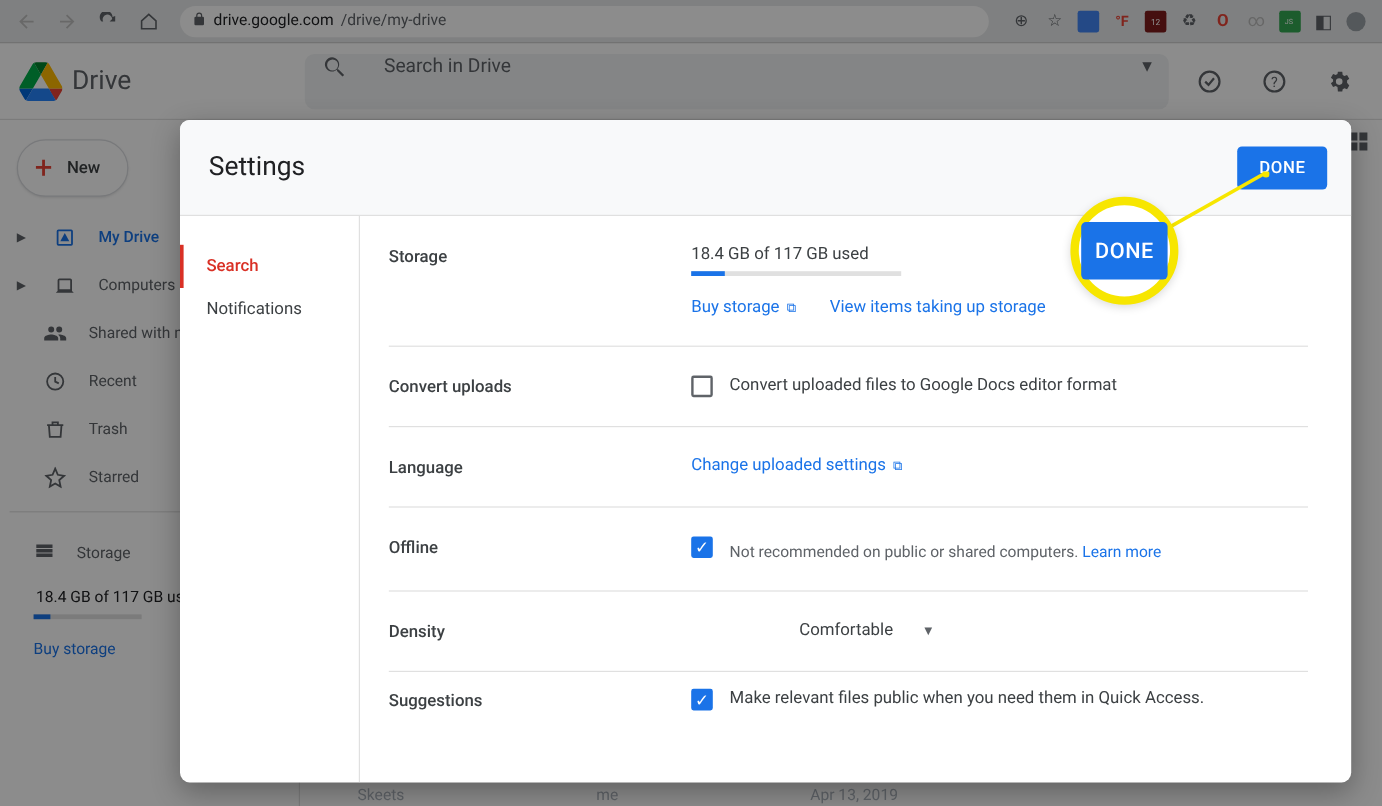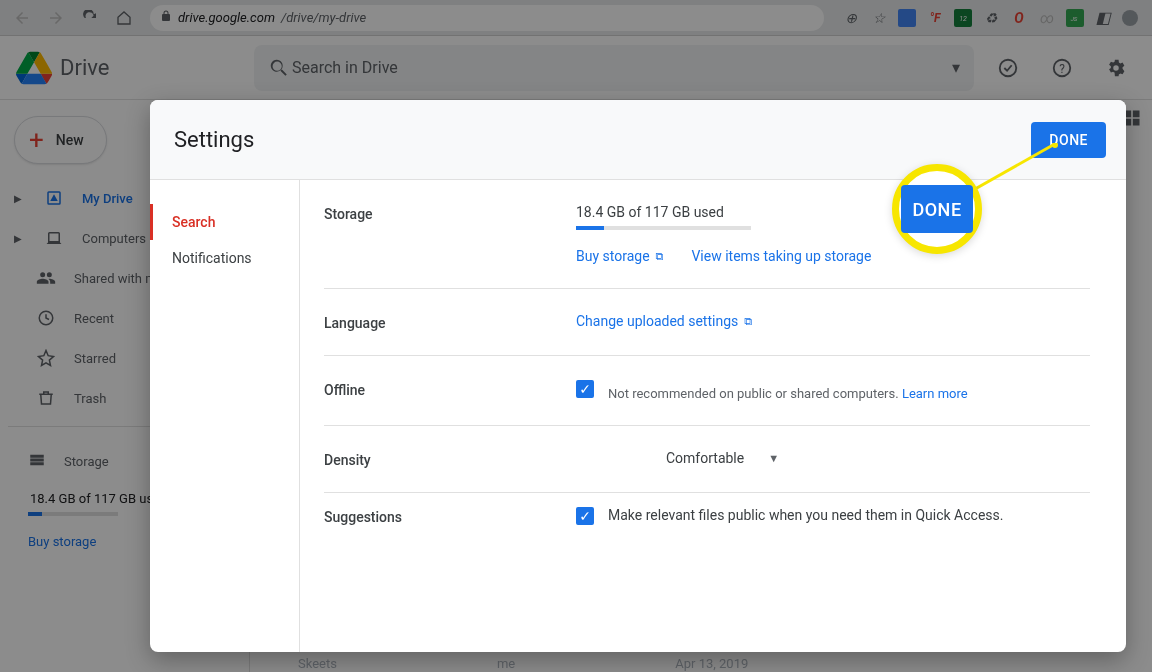--- a/index.html
+++ b/index.html
@@ -1,33 +1,33 @@
 <!DOCTYPE html>
 <html><head>
 <meta charset="utf-8">
 <style>
 * { margin: 0; padding: 0; box-sizing: border-box; font-family: Roboto, Arial, sans-serif; }
 body { width: 1152px; height: 672px; overflow: hidden; background: #fff; position: relative; }
 
 
-.browser-bar { height: 36px; background: #e8eaeb; display: flex; align-items: center; padding: 0 8px; gap: 6px; border-bottom: 1px solid #d0d0d0; font-style: italic; }
+.browser-bar { height: 36px; background: #e8eaeb; display: flex; align-items: center; padding: 0 8px; gap: 6px; border-bottom: 1px solid #d0d0d0; }
 .browser-bar .nav-btn { width: 28px; height: 28px; display: flex; align-items: center; justify-content: center; color: #5f6368; cursor: pointer; border-radius: 50%; }
 .browser-bar .nav-btn.disabled { color: #bdbdbd; }
 .addr { flex: 1; display: flex; align-items: center; background: #fff; border-radius: 14px; height: 26px; padding: 0 10px; margin: 0 6px; gap: 6px; font-size: 13px; color: #5f6368; }
 .addr .lock { color: #5f6368; }
 .addr .url { color: #202124; }
 .ext-icons { display: flex; align-items: center; gap: 10px; padding: 0 6px; }
 .ext-icons span { width: 18px; height: 18px; display: inline-flex; align-items: center; justify-content: center; font-size: 14px; color: #5f6368; }
 .ext-sq { width: 16px; height: 16px; border-radius: 2px; }
 
 
 .app-header { height: 64px; display: flex; align-items: center; padding: 0 16px; border-bottom: 1px solid #e0e0e0; gap: 8px; }
 .logo { display: flex; align-items: center; gap: 8px; width: 230px; }
 .logo-text { font-size: 22px; color: #5f6368; }
-.search-box { flex: 1; max-width: 720px; height: 46px; background: #f1f3f4; border-radius: 8px; display: flex; align-items: center; padding: 0 14px; gap: 2px; color: #5f6368; font-size: 16px; position: relative; }
+.search-box { flex: 1; max-width: 720px; height: 46px; background: #f1f3f4; border-radius: 8px; display: flex; padding: 0 14px; gap: 30px; color: #5f6368; font-size: 16px; position: relative; }
 .search-box .caret { position: absolute; right: 14px; }
 .header-icons { margin-left: auto; display: flex; align-items: center; gap: 14px; }
 .header-icons .hicon { width: 40px; height: 40px; border-radius: 50%; display: flex; align-items: center; justify-content: center; color: #5f6368; cursor: pointer; }
 
 
 .main { display: flex; height: calc(672px - 36px - 64px); }
 .sidebar { width: 250px; padding: 12px 8px; border-right: 1px solid #e0e0e0; }
 .new-btn { display: inline-flex; align-items: center; gap: 12px; background: #fff; border: 1px solid #dadce0; border-radius: 24px; height: 48px; padding: 0 22px 0 14px; font-size: 14px; font-weight: 500; color: #3c4043; box-shadow: 0 1px 2px rgba(0,0,0,0.1); cursor: pointer; margin: 4px 0 14px 6px; }
 .plus { font-size: 26px; font-weight: 400; }
 .plus .r { color: #ea4335; }
@@ -114,21 +114,21 @@
         </svg>
     </span>
     <span class="url">drive.google.com</span>
       <span style="color:#5f6368">/drive/my-drive</span>
   </div>
   <div class="ext-icons">
     <span>⊕</span>
     <span>☆</span>
     <span class="ext-sq" style="background:#4285f4"></span>
     <span style="color:#ea4335;font-weight:bold;font-size:12px">°F</span>
-    <span class="ext-sq" style="background:#15803d;position:relative">
+    <span class="ext-sq" style="background:#7f1d1d;position:relative">
         <span style="position:absolute;bottom:-1px;right:0;font-size:7px;color:#fff">12</span>
       </span>
     <span>♻</span>
     <span style="color:#ea4335;font-weight:bold">O</span>
     <span style="color:#bbb">∞</span>
     <span class="ext-sq" style="background:#34a853;position:relative">
         <span style="position:absolute;bottom:-1px;right:1px;font-size:6px;color:#fff">JS</span>
       </span>
     <span style="font-size:16px">◧</span>
     <span style="width:16px;height:16px;border-radius:50%;background:#9aa0a6"></span>
@@ -214,32 +214,32 @@
           <svg width="18" height="18" viewBox="0 0 24 24">
             <circle cx="12" cy="12" r="9" fill="none" stroke="currentColor" stroke-width="2"></circle>
             <path fill="none" stroke="currentColor" stroke-width="2" d="M12 7v5l4 2"></path>
           </svg>
         </span>
       <span>Recent</span>
     </div>
     <div class="nav-item" style="padding-left:28px">
       <span class="nicon">
           <svg width="18" height="18" viewBox="0 0 24 24">
+            <path fill="none" stroke="currentColor" stroke-width="2" d="M5 7h14l-1 13H6zM9 7V4h6v3M3 7h18"></path>
+          </svg>
+        </span>
+      <span>Trash</span>
+    </div>
+    <div class="nav-item" style="padding-left:28px">
+      <span class="nicon">
+          <svg width="18" height="18" viewBox="0 0 24 24">
             <path fill="none" stroke="currentColor" stroke-width="2" d="M12 2l2.9 6.9L22 10l-5.5 4.8L18 22l-6-3.5L6 22l1.5-7.2L2 10l7.1-1.1z"></path>
           </svg>
         </span>
       <span>Starred</span>
-    </div>
-    <div class="nav-item" style="padding-left:28px">
-      <span class="nicon">
-          <svg width="18" height="18" viewBox="0 0 24 24">
-            <path fill="none" stroke="currentColor" stroke-width="2" d="M5 7h14l-1 13H6zM9 7V4h6v3M3 7h18"></path>
-          </svg>
-        </span>
-      <span>Trash</span>
     </div>
 
     <div class="divider"></div>
 
     <div class="storage-block">
       <div class="sb-label">
         <span class="nicon"><svg width="18" height="18" viewBox="0 0 24 24">
               <path fill="currentColor" d="M3 5h18v4H3zm0 5h18v4H3zm0 5h18v4H3z"></path>
             </svg></span>
         <span>Storage</span>
@@ -280,20 +280,29 @@
           <div class="links">
             <span class="link">
               <span>Buy storage</span>
               <span class="ext-link-icon">⧉</span>
             </span>
             <span class="link">View items taking up storage</span>
           </div>
         </div>
       </div>
 
+      <div class="row">
+        <div class="row-label">Convert uploads</div>
+        <div class="row-body">
+          <div class="checkbox-line">
+            <span class="cb"></span>
+            <span>Convert uploaded files to Google Docs editor format</span>
+          </div>
+        </div>
+      </div>
 
       <div class="row">
         <div class="row-label">Language</div>
         <div class="row-body">
           <span class="link">
             <span>Change uploaded settings</span>
             <span class="ext-link-icon">⧉</span>
           </span>
         </div>
       </div>

